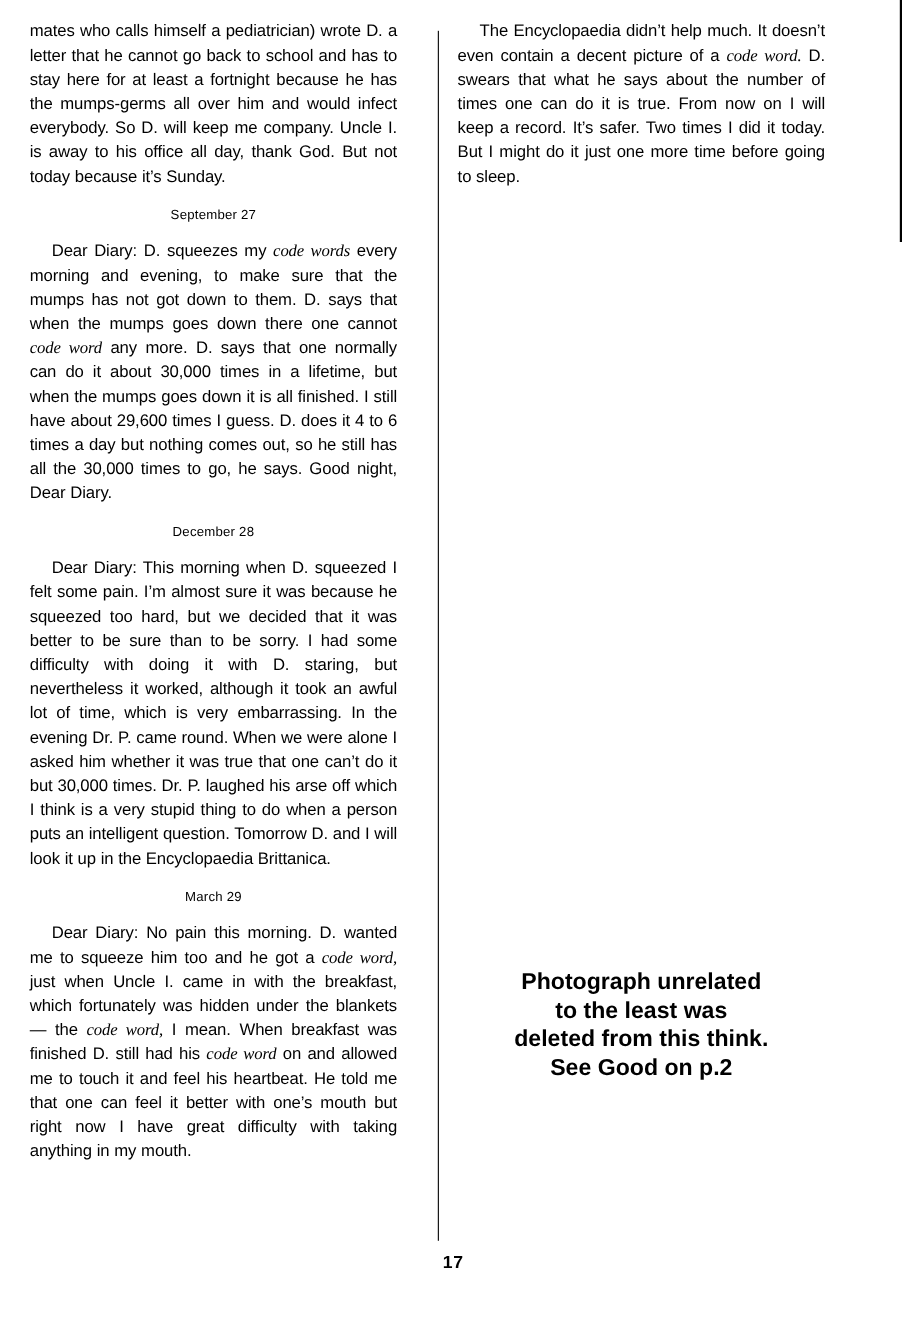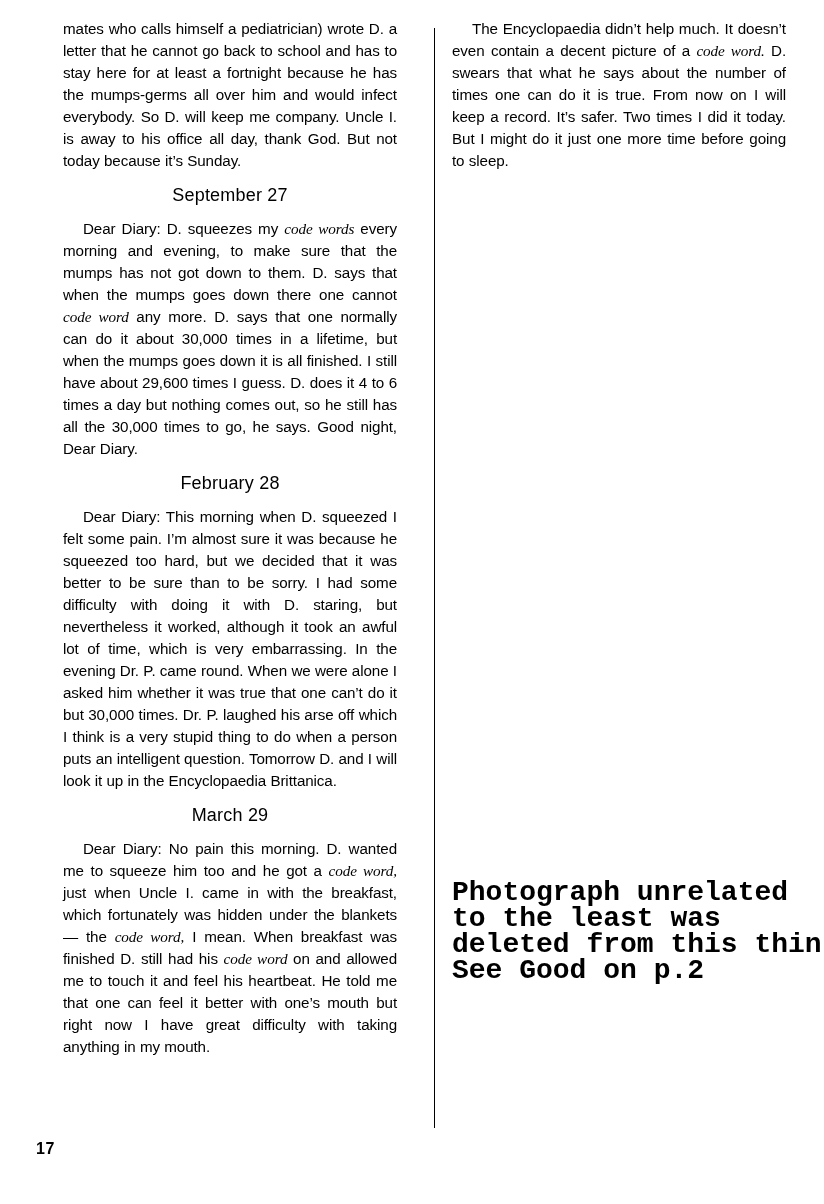--- a/index.html
+++ b/index.html
@@ -14,21 +14,20 @@
     font-family: "Liberation Sans", sans-serif;
     color: #000000;
     overflow: hidden;
   }
 
   .page {
     position: absolute;
     left: 0; top: 0;
     width: 681px;
     height: 1204px;
-    margin-left: 36px;
   }
 
   
   .rule-center {
     position: absolute;
     left: 398px;
     top: 28px;
     width: 1px;
     height: 1100px;
     background: #000;
@@ -65,74 +64,76 @@
     letter-spacing: -0.1px;
     word-spacing: 0.2px;
     -webkit-hyphens: none;
     hyphens: none;
   }
   .para.indent {
     text-indent: 20px;
   }
 
   .date-head {
-    font-size: 18px;
+    font-size: 12px;
     line-height: 22px;
     text-align: center;
     margin: 12px 0 12px 0;
     letter-spacing: 0.2px;
   }
 
   em.cw {
     font-style: italic;
     font-family: Liberation Serif, serif;
   }
 
   
   .note-block {
     position: absolute;
     left: 416px;
     top: 880px;
     width: 334px;
-    font-family: Liberation Mono, monospace;
+    text-align: center;
+    font-family: Liberation Sans, sans-serif;
     font-weight: bold;
-    font-size: 28px;
+    font-size: 21px;
     line-height: 26px;
     color: #000;
   }
   .note-line {
     display: block;
     white-space: nowrap;
   }
 
   
   .folio {
     position: absolute;
     left: 0;
     top: 1140px;
     width: 824px;
+    text-align: center;
     font-size: 16px;
     font-weight: bold;
     letter-spacing: 0.5px;
   }
 </style>
 </head>
 <body>
 
 <div class="page">
 
   <div class="rule-center"></div>
   <div class="rule-right"></div>
 
   <div class="col col-left">
     <p class="para" id="left-continued">mates who calls himself a pediatrician) wrote D. a letter that he cannot go back to school and has to stay here for at least a fortnight because he has the mumps-germs all over him and would infect everybody. So D. will keep me company. Uncle I. is away to his office all day, thank God. But not today because it’s Sunday.</p>
     <div id="left-entries">
         <div class="date-head">September 27</div>
         <p class="para indent">Dear Diary: D. squeezes my <em class="cw">code words</em> every morning and evening, to make sure that the mumps has not got down to them. D. says that when the mumps goes down there one cannot <em class="cw">code word</em> any more. D. says that one normally can do it about 30,000 times in a lifetime, but when the mumps goes down it is all finished. I still have about 29,600 times I guess. D. does it 4 to 6 times a day but nothing comes out, so he still has all the 30,000 times to go, he says. Good night, Dear Diary.</p>
-        <div class="date-head">February 28</div>
+        <div class="date-head">December 28</div>
         <p class="para indent">Dear Diary: This morning when D. squeezed I felt some pain. I’m almost sure it was because he squeezed too hard, but we decided that it was better to be sure than to be sorry. I had some difficulty with doing it with D. staring, but nevertheless it worked, although it took an awful lot of time, which is very embarrassing. In the evening Dr. P. came round. When we were alone I asked him whether it was true that one can’t do it but 30,000 times. Dr. P. laughed his arse off which I think is a very stupid thing to do when a person puts an intelligent question. Tomorrow D. and I will look it up in the Encyclopaedia Brittanica.</p>
         <div class="date-head">March 29</div>
         <p class="para indent">Dear Diary: No pain this morning. D. wanted me to squeeze him too and he got a <em class="cw">code word,</em> just when Uncle I. came in with the breakfast, which fortunately was hidden under the blankets — the <em class="cw">code word,</em> I mean. When breakfast was finished D. still had his <em class="cw">code word</em> on and allowed me to touch it and feel his heartbeat. He told me that one can feel it better with one’s mouth but right now I have great difficulty with taking anything in my mouth.</p>
       </div>
   </div>
 
   <div class="col col-right">
     <p class="para indent" id="right-para">The Encyclopaedia didn’t help much. It doesn’t even contain a decent picture of a <em class="cw">code word.</em> D. swears that what he says about the number of times one can do it is true. From now on I will keep a record. It’s safer. Two times I did it today. But I might do it just one more time before going to sleep.</p>
   </div>
 

